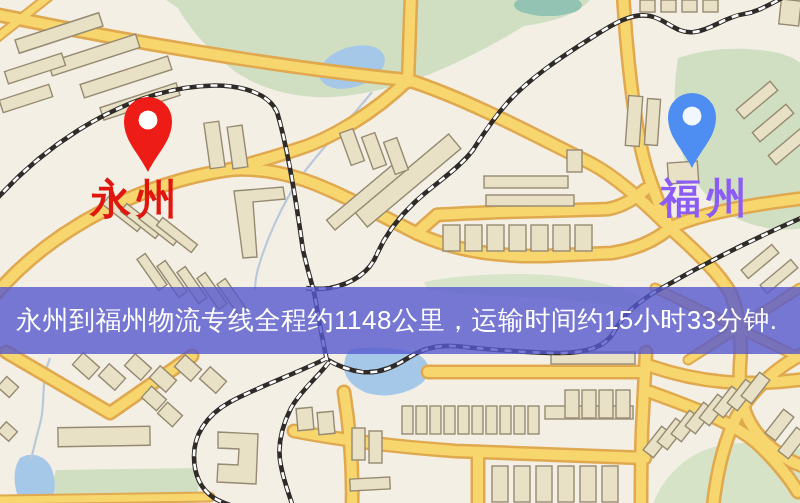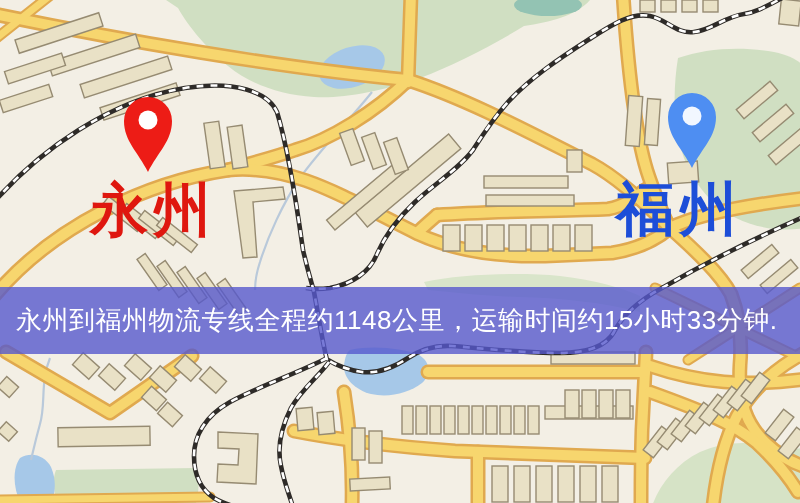--- a/index.html
+++ b/index.html
@@ -11,25 +11,25 @@
   .banner{
     position:absolute;left:0;top:287px;width:800px;height:67px;
     background:rgba(86,89,205,0.8);
     display:flex;align-items:center;box-sizing:border-box;padding-left:16px;
   }
   .banner span{
     color:#ffffff;font-size:26px;letter-spacing:0.5px;white-space:nowrap;
     font-family:"Liberation Sans","DejaVu Sans",sans-serif;
   }
   .city-label{
-    position:absolute;font-family:Liberation Serif, serif;
-    font-size:58px;font-weight:600;letter-spacing:5px;line-height:1;white-space:nowrap;
+    position:absolute;font-family:Liberation Mono, monospace;
+    font-size:41px;font-weight:600;letter-spacing:5px;line-height:1;white-space:nowrap;
   }
   .origin-label{left:90px;top:182px;color:#df170f;}
-  .destination-label{left:616px;top:181px;color:#1d4ed8;}
+  .destination-label{left:660px;top:181px;color:#8b5cf6;}
   .pin{position:absolute;}
 </style>
 </head>
 <body>
 
 <div class="stage">
 
   <svg class="map" width="800" height="503" viewBox="0 0 800 503">
 
     <rect x="0" y="0" width="800" height="503" fill="#f3efe5"></rect>

